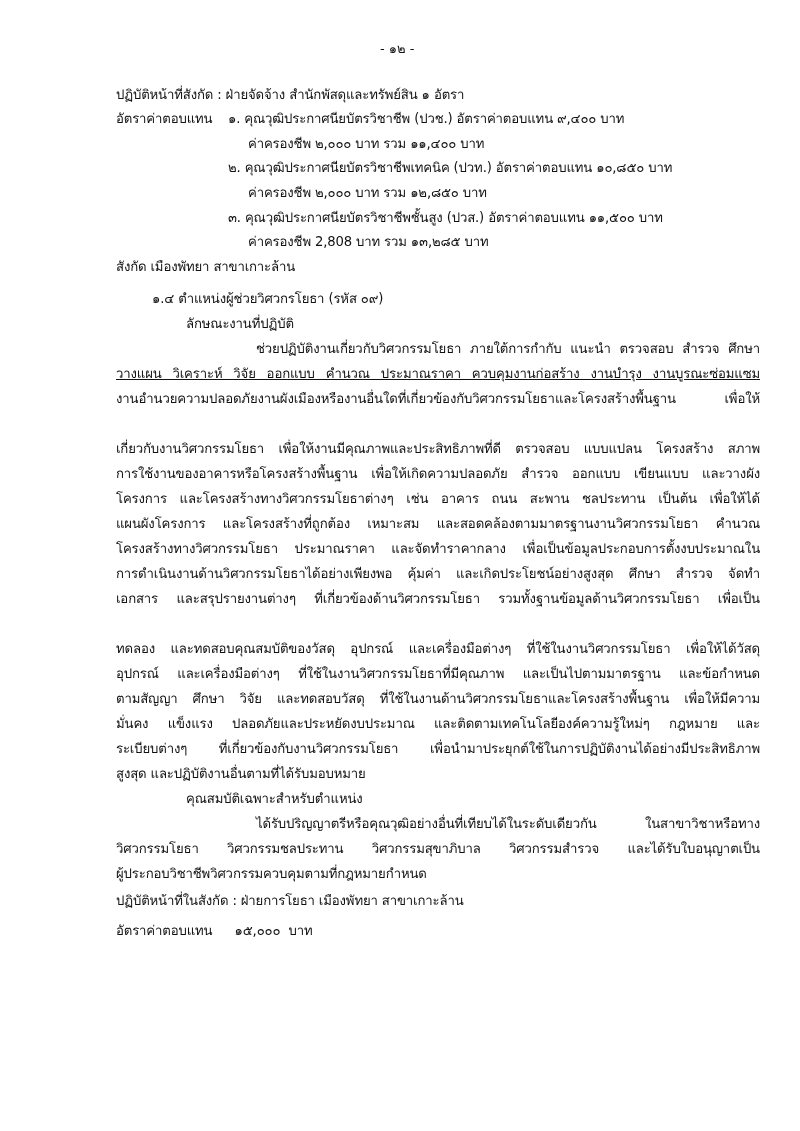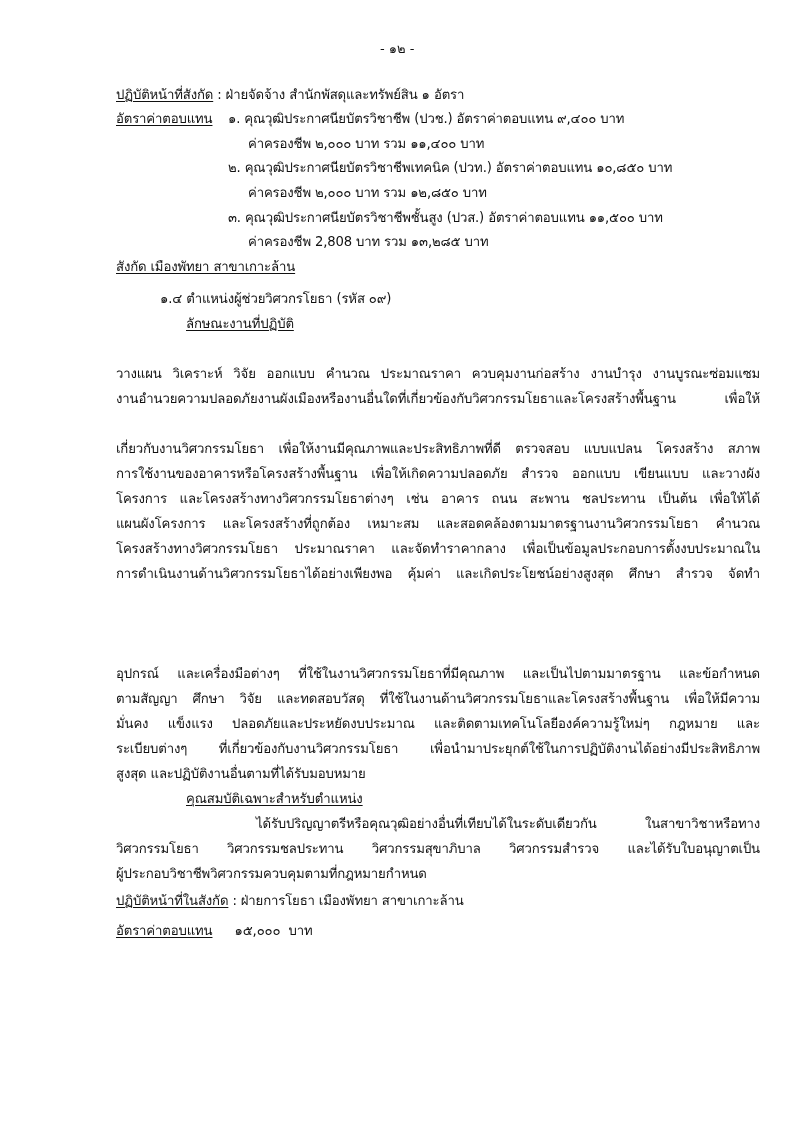--- a/index.html
+++ b/index.html
@@ -21,21 +21,21 @@
       width: 704px; height: 1131px;
       background: #ffffff;
     }
     .line {
       position: absolute;
       white-space: nowrap;
       font-size: 13.2px;
       line-height: 18px;
       letter-spacing: -0.15px;
     }
-    .u { text-decoration: underline; text-underline-offset: 2px; }
+    .u { text-underline-offset: 2px; }
     .justify {
       white-space: normal;
       text-align: justify;
       text-align-last: justify;
       width: 650px;
     }
     .page-num {
       position: absolute;
       left: 380px; top: 38px;
       font-size: 13px;
@@ -58,31 +58,34 @@
 
   <div class="line" style="left:228px; top:110px;">๑. คุณวุฒิประกาศนียบัตรวิชาชีพ (ปวช.) อัตราค่าตอบแทน ๙,๔๐๐ บาท</div>
   <div class="line" style="left:248px; top:135px;">ค่าครองชีพ ๒,๐๐๐ บาท รวม ๑๑,๔๐๐ บาท</div>
   <div class="line" style="left:228px; top:159px;">๒. คุณวุฒิประกาศนียบัตรวิชาชีพเทคนิค (ปวท.) อัตราค่าตอบแทน ๑๐,๘๕๐ บาท</div>
   <div class="line" style="left:248px; top:184px;">ค่าครองชีพ ๒,๐๐๐ บาท รวม ๑๒,๘๕๐ บาท</div>
   <div class="line" style="left:228px; top:209px;">๓. คุณวุฒิประกาศนียบัตรวิชาชีพชั้นสูง (ปวส.) อัตราค่าตอบแทน ๑๑,๕๐๐ บาท</div>
   <div class="line" style="left:248px; top:233px;">ค่าครองชีพ 2,808 บาท รวม ๑๓,๒๘๕ บาท</div>
 
   <div class="line u" style="left:116px; top:258px;">สังกัด เมืองพัทยา สาขาเกาะล้าน</div>
 
-  <div class="line" style="left:160px; top:290px;">๑.๔ ตำแหน่งผู้ช่วยวิศวกรโยธา (รหัส ๐๙)</div>
+  <div class="line" style="left:152px; top:290px;">๑.๔ ตำแหน่งผู้ช่วยวิศวกรโยธา (รหัส ๐๙)</div>
   <div class="line u" style="left:186px; top:315px;">ลักษณะงานที่ปฏิบัติ</div>
 
-  <div class="line justify" style="left:116px; top:365px; width:644px;">วางแผน วิเคราะห์ วิจัย ออกแบบ คำนวณ ประมาณราคา ควบคุมงานก่อสร้าง งานบำรุง งานบูรณะซ่อมแซม</div>
+  <div class="line justify" style="left:256px; top:340px; width:504px;">ช่วยปฏิบัติงานเกี่ยวกับวิศวกรรมโยธา ภายใต้การกำกับ แนะนำ ตรวจสอบ สำรวจ ศึกษา</div>
+  <div class="line justify" style="left:116px; top:365px; width:644px;text-decoration:underline;">วางแผน วิเคราะห์ วิจัย ออกแบบ คำนวณ ประมาณราคา ควบคุมงานก่อสร้าง งานบำรุง งานบูรณะซ่อมแซม</div>
   <div class="line justify" style="left:116px; top:390px; width:644px;">งานอำนวยความปลอดภัยงานผังเมืองหรืองานอื่นใดที่เกี่ยวข้องกับวิศวกรรมโยธาและโครงสร้างพื้นฐาน เพื่อให้</div>
   <div class="line justify" style="left:116px; top:440px; width:644px;">เกี่ยวกับงานวิศวกรรมโยธา เพื่อให้งานมีคุณภาพและประสิทธิภาพที่ดี ตรวจสอบ แบบแปลน โครงสร้าง สภาพ</div>
   <div class="line justify" style="left:116px; top:465px; width:644px;">การใช้งานของอาคารหรือโครงสร้างพื้นฐาน เพื่อให้เกิดความปลอดภัย สำรวจ ออกแบบ เขียนแบบ และวางผัง</div>
   <div class="line justify" style="left:116px; top:490px; width:644px;">โครงการ และโครงสร้างทางวิศวกรรมโยธาต่างๆ เช่น อาคาร ถนน สะพาน ชลประทาน เป็นต้น เพื่อให้ได้</div>
   <div class="line justify" style="left:116px; top:515px; width:644px;">แผนผังโครงการ และโครงสร้างที่ถูกต้อง เหมาะสม และสอดคล้องตามมาตรฐานงานวิศวกรรมโยธา คำนวณ</div>
   <div class="line justify" style="left:116px; top:540px; width:644px;">โครงสร้างทางวิศวกรรมโยธา ประมาณราคา และจัดทำราคากลาง เพื่อเป็นข้อมูลประกอบการตั้งงบประมาณใน</div>
   <div class="line justify" style="left:116px; top:565px; width:644px;">การดำเนินงานด้านวิศวกรรมโยธาได้อย่างเพียงพอ คุ้มค่า และเกิดประโยชน์อย่างสูงสุด ศึกษา สำรวจ จัดทำ</div>
+  <div class="line justify" style="left:116px; top:590px; width:644px;">เอกสาร และสรุปรายงานต่างๆ ที่เกี่ยวข้องด้านวิศวกรรมโยธา รวมทั้งฐานข้อมูลด้านวิศวกรรมโยธา เพื่อเป็น</div>
+  <div class="line justify" style="left:116px; top:640px; width:644px;">ทดลอง และทดสอบคุณสมบัติของวัสดุ อุปกรณ์ และเครื่องมือต่างๆ ที่ใช้ในงานวิศวกรรมโยธา เพื่อให้ได้วัสดุ</div>
   <div class="line justify" style="left:116px; top:665px; width:644px;">อุปกรณ์ และเครื่องมือต่างๆ ที่ใช้ในงานวิศวกรรมโยธาที่มีคุณภาพ และเป็นไปตามมาตรฐาน และข้อกำหนด</div>
   <div class="line justify" style="left:116px; top:690px; width:644px;">ตามสัญญา ศึกษา วิจัย และทดสอบวัสดุ ที่ใช้ในงานด้านวิศวกรรมโยธาและโครงสร้างพื้นฐาน เพื่อให้มีความ</div>
   <div class="line justify" style="left:116px; top:715px; width:644px;">มั่นคง แข็งแรง ปลอดภัยและประหยัดงบประมาณ และติดตามเทคโนโลยีองค์ความรู้ใหม่ๆ กฎหมาย และ</div>
   <div class="line justify" style="left:116px; top:740px; width:644px;">ระเบียบต่างๆ ที่เกี่ยวข้องกับงานวิศวกรรมโยธา เพื่อนำมาประยุกต์ใช้ในการปฏิบัติงานได้อย่างมีประสิทธิภาพ</div>
   <div class="line" style="left:116px; top:765px;">สูงสุด และปฏิบัติงานอื่นตามที่ได้รับมอบหมาย</div>
 
   <div class="line u" style="left:186px; top:790px;">คุณสมบัติเฉพาะสำหรับตำแหน่ง</div>
 
   <div class="line justify" style="left:256px; top:815px; width:504px;">ได้รับปริญญาตรีหรือคุณวุฒิอย่างอื่นที่เทียบได้ในระดับเดียวกัน ในสาขาวิชาหรือทาง</div>
   <div class="line justify" style="left:116px; top:840px; width:644px;">วิศวกรรมโยธา วิศวกรรมชลประทาน วิศวกรรมสุขาภิบาล วิศวกรรมสำรวจ และได้รับใบอนุญาตเป็น</div>

